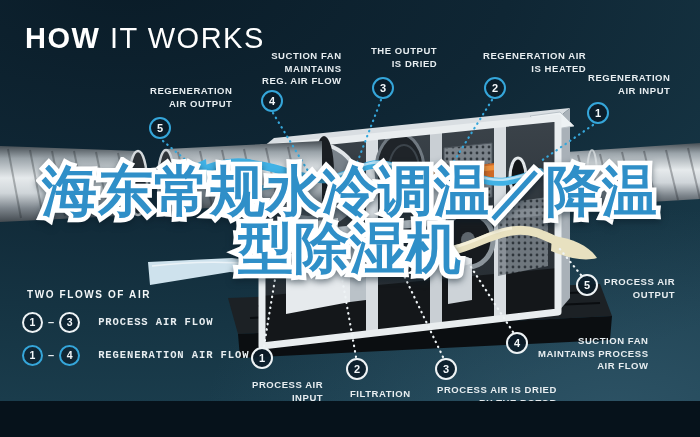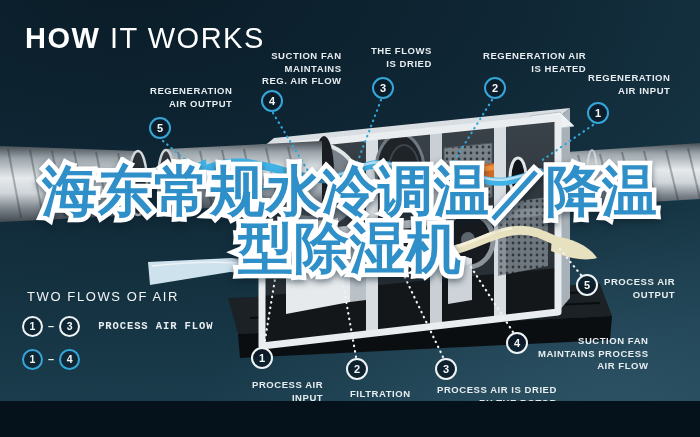--- a/index.html
+++ b/index.html
@@ -25,21 +25,21 @@
   }
   .badge.cyan{border:2px solid #35a6da;}
   .badge.white{border:2px solid #eef3f5;}
   
   .lbl{
     position:absolute;z-index:11;color:#e7edf0;font-size:9.5px;font-weight:700;
     letter-spacing:.55px;line-height:1.32;white-space:pre-line;text-align:right;
   }
   
   .legend{position:absolute;left:22px;top:289px;z-index:12;}
-  .legend-heading{font-size:13px;font-weight:400;letter-spacing:1.6px;color:#f3f7f8;margin-left:5px;}
+  .legend-heading{font-size:10px;font-weight:700;letter-spacing:1.6px;color:#f3f7f8;margin-left:5px;}
   .legend-row{display:flex;align-items:center;margin-top:11px;height:22px;}
   .lcirc{
     width:21px;height:21px;border-radius:50%;box-sizing:border-box;flex:0 0 auto;
     display:flex;align-items:center;justify-content:center;
     font-size:10.5px;font-weight:700;color:#f4f8fa;background:rgba(11,29,41,.6);
   }
   .lcirc.wht{border:2px solid #eef3f5;}
   .lcirc.cyn{border:2px solid #35a6da;}
   .ldash{color:#eef3f5;margin:0 5px;font-weight:700;font-size:11px;}
   .llabel{margin-left:18px;font-size:10.5px;font-weight:700;letter-spacing:.9px;color:#e7edf0;white-space:nowrap;font-family:Liberation Mono, monospace;}
@@ -210,21 +210,21 @@
 
   <div class="badge cyan" style="left:587px;top:102px">1</div>
   <div class="lbl" style="left:588px;top:72px">REGENERATION
 AIR INPUT</div>
 
   <div class="badge cyan" style="left:484px;top:77px">2</div>
   <div class="lbl" style="left:483px;top:50px">REGENERATION AIR
 IS HEATED</div>
 
   <div class="badge cyan" style="left:372px;top:77px">3</div>
-  <div class="lbl" style="left:371px;top:45px">THE FLOWS
+  <div class="lbl" style="left:371px;top:45px">THE OUTPUT
 IS DRIED</div>
 
   <div class="badge cyan" style="left:261px;top:90px">4</div>
   <div class="lbl" style="left:262px;top:50px">SUCTION FAN
 MAINTAINS
 REG. AIR FLOW</div>
 
   <div class="badge cyan" style="left:149px;top:117px">5</div>
   <div class="lbl" style="left:150px;top:85px">REGENERATION
 AIR OUTPUT</div>
@@ -254,20 +254,21 @@
     <div class="legend-row">
       <span class="lcirc wht">1</span>
       <span class="ldash">–</span>
       <span class="lcirc wht">3</span>
       <span class="llabel">PROCESS AIR FLOW</span>
     </div>
     <div class="legend-row">
       <span class="lcirc cyn">1</span>
       <span class="ldash">–</span>
       <span class="lcirc cyn">4</span>
+      <span class="llabel">REGENERATION AIR FLOW</span>
     </div>
   </div>
 
   <div class="overlay">
     <div class="ol-line">
       <span class="stroke">海东常规水冷调温／降温</span>
       <span class="fill">海东常规水冷调温／降温</span>
     </div>
     <div class="ol-line">
       <span class="stroke">型除湿机</span>

